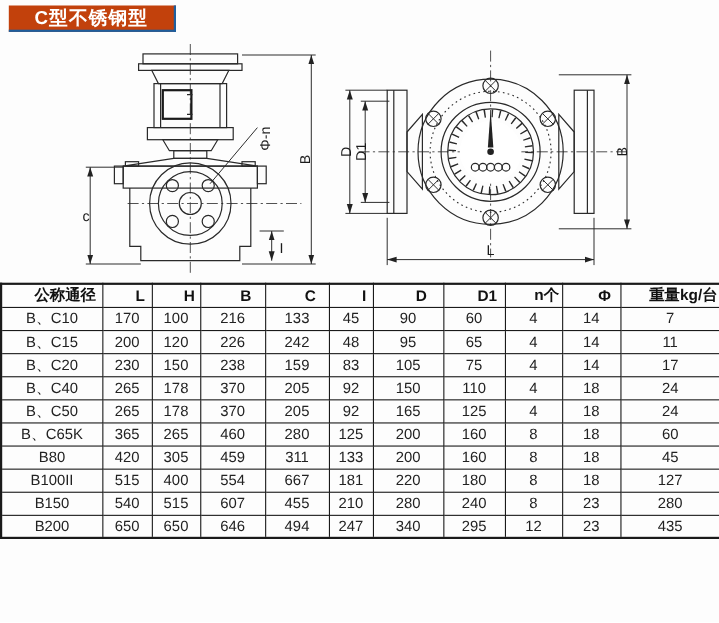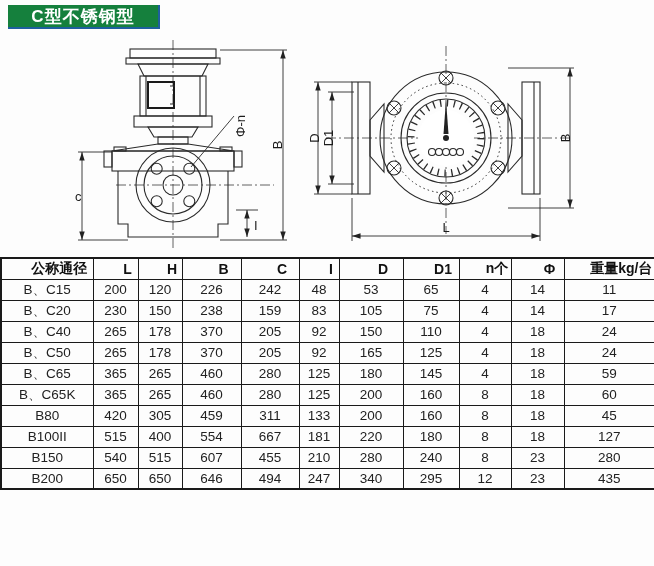--- a/index.html
+++ b/index.html
@@ -42,21 +42,21 @@
   .spec-table td { font-size:13.5px; color:#222; }
   col.c0{width:92px} col.c1{width:45px} col.c2{width:44px} col.c3{width:59px}
   col.c4{width:58px} col.c5{width:40px} col.c6{width:64px} col.c7{width:56px}
   col.c8{width:52px} col.c9{width:53px} col.c10{width:91px}
 </style>
 </head>
 <body>
 
 <div class="page">
 
-  <div class="title-banner" style="background: #15803d; border-bottom-color: rgb(30, 95, 158); border-right-color: rgb(30, 95, 158);">C型不锈钢型</div>
+  <div class="title-banner" style="background: #c2410c; border-bottom-color: rgb(30, 95, 158); border-right-color: rgb(30, 95, 158);">C型不锈钢型</div>
 
   <div class="drawings">
 
     <svg id="front-view" class="drawing-svg" width="230" height="215" viewBox="0 0 230 215">
       <defs>
         <marker id="fa" markerWidth="11" markerHeight="8" refX="9.5" refY="4" orient="auto-start-reverse">
           <path d="M0,1 L9.5,4 L0,7 z" fill="#222"></path>
         </marker>
       </defs>
 
@@ -239,27 +239,40 @@
           <th>I</th>
           <th>D</th>
           <th>D1</th>
           <th>n个</th>
           <th>Φ</th>
           <th>重量kg/台</th>
         </tr>
     </thead>
     <tbody>
         <tr>
+          <td>B、C10</td>
+          <td>170</td>
+          <td>100</td>
+          <td>216</td>
+          <td>133</td>
+          <td>45</td>
+          <td>90</td>
+          <td>60</td>
+          <td>4</td>
+          <td>14</td>
+          <td>7</td>
+        </tr>
+        <tr>
           <td>B、C15</td>
           <td>200</td>
           <td>120</td>
           <td>226</td>
           <td>242</td>
           <td>48</td>
-          <td>53</td>
+          <td>95</td>
           <td>65</td>
           <td>4</td>
           <td>14</td>
           <td>11</td>
         </tr>
         <tr>
           <td>B、C20</td>
           <td>230</td>
           <td>150</td>
           <td>238</td>
@@ -289,33 +302,20 @@
           <td>265</td>
           <td>178</td>
           <td>370</td>
           <td>205</td>
           <td>92</td>
           <td>165</td>
           <td>125</td>
           <td>4</td>
           <td>18</td>
           <td>24</td>
-        </tr>
-        <tr>
-          <td>B、C65</td>
-          <td>365</td>
-          <td>265</td>
-          <td>460</td>
-          <td>280</td>
-          <td>125</td>
-          <td>180</td>
-          <td>145</td>
-          <td>4</td>
-          <td>18</td>
-          <td>59</td>
         </tr>
         <tr>
           <td>B、C65K</td>
           <td>365</td>
           <td>265</td>
           <td>460</td>
           <td>280</td>
           <td>125</td>
           <td>200</td>
           <td>160</td>

